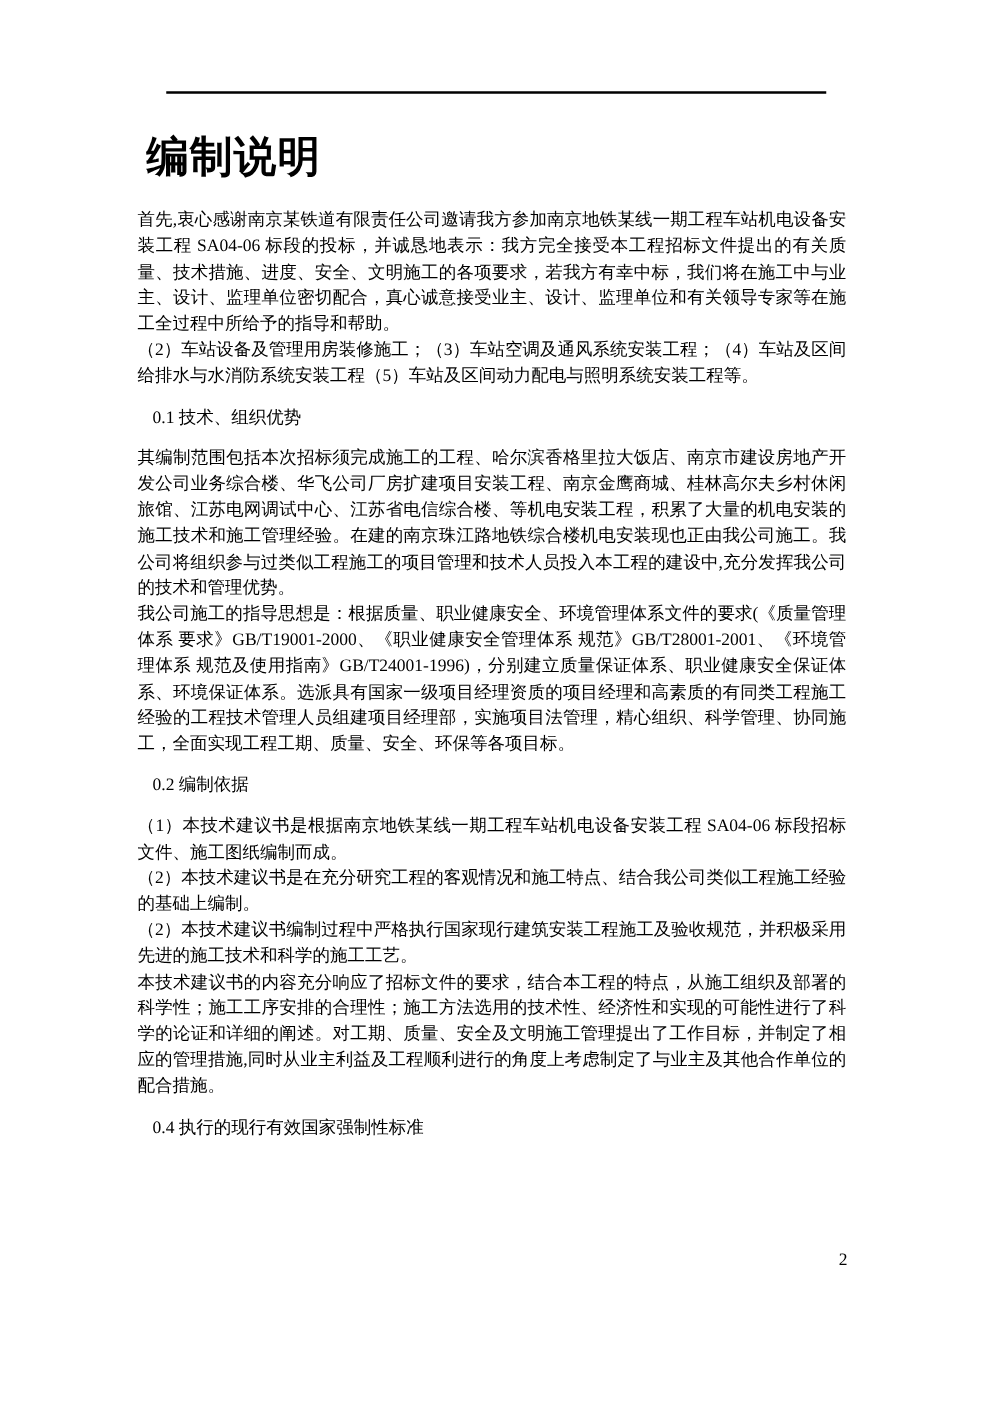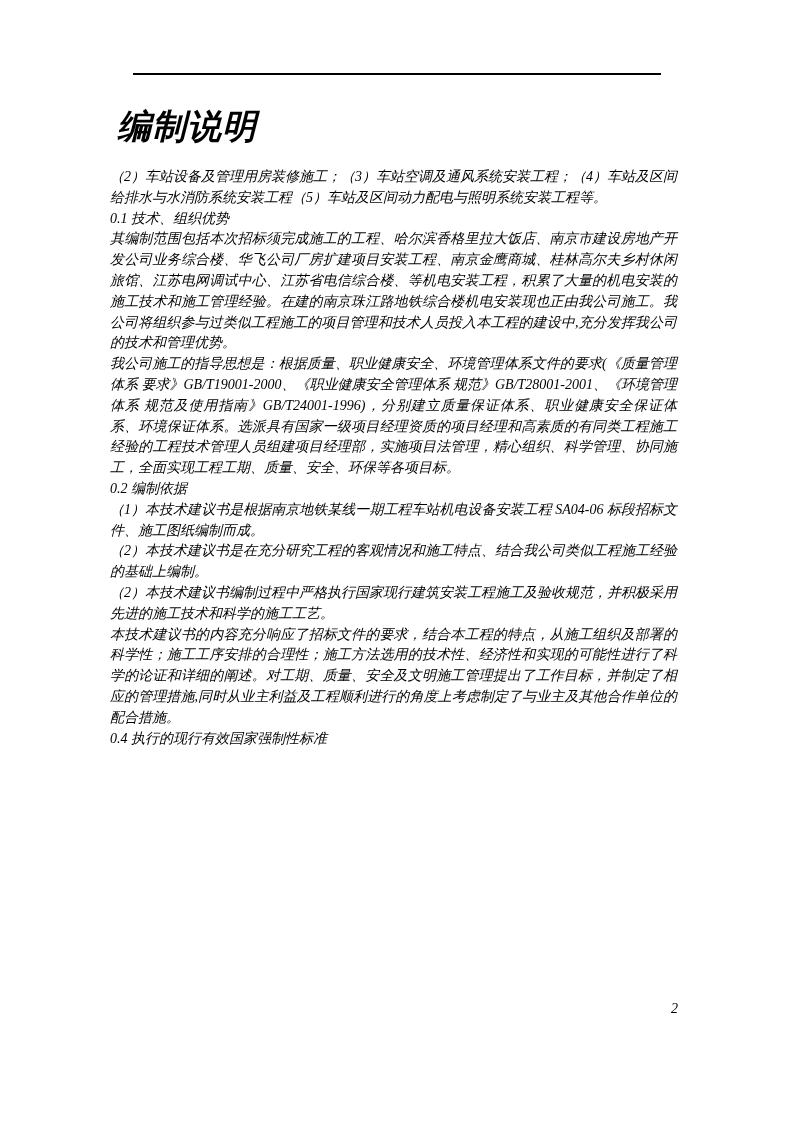--- a/index.html
+++ b/index.html
@@ -8,21 +8,20 @@
     background: #ffffff;
   }
   .page {
     position: relative;
     width: 794px;
     height: 1123px;
     background: #ffffff;
     overflow: hidden;
     font-family: "Liberation Serif", "DejaVu Serif", serif;
     color: #000000;
-    font-style: italic;
   }
   .header-rule {
     position: absolute;
     left: 133px;
     top: 73px;
     width: 528px;
     height: 2px;
     background: #000000;
   }
   .doc-title {
@@ -45,21 +44,21 @@
     font-size: 14px;
     line-height: 20.8px;
     color: #000000;
   }
   .content .para {
     margin: 0;
     text-align: justify;
     text-justify: inter-ideograph;
   }
   .content .heading {
-    margin: 0;
+    margin: 12px;
     text-align: left;
     font-weight: 400;
   }
   .page-number {
     position: absolute;
     left: 110px;
     top: 999px;
     width: 568px;
     text-align: right;
     font-size: 14px;
@@ -67,20 +66,21 @@
     color: #000000;
   }
 </style>
 </head>
 <body>
 
 <div class="page">
   <div class="header-rule"></div>
   <div class="doc-title">编制说明</div>
   <div class="content">
+      <div class="para">首先,衷心感谢南京某铁道有限责任公司邀请我方参加南京地铁某线一期工程车站机电设备安装工程 SA04-06 标段的投标，并诚恳地表示：我方完全接受本工程招标文件提出的有关质量、技术措施、进度、安全、文明施工的各项要求，若我方有幸中标，我们将在施工中与业主、设计、监理单位密切配合，真心诚意接受业主、设计、监理单位和有关领导专家等在施工全过程中所给予的指导和帮助。</div>
       <div class="para">（2）车站设备及管理用房装修施工；（3）车站空调及通风系统安装工程；（4）车站及区间给排水与水消防系统安装工程（5）车站及区间动力配电与照明系统安装工程等。</div>
       <div class="heading">0.1 技术、组织优势</div>
       <div class="para">其编制范围包括本次招标须完成施工的工程、哈尔滨香格里拉大饭店、南京市建设房地产开发公司业务综合楼、华飞公司厂房扩建项目安装工程、南京金鹰商城、桂林高尔夫乡村休闲旅馆、江苏电网调试中心、江苏省电信综合楼、等机电安装工程，积累了大量的机电安装的施工技术和施工管理经验。在建的南京珠江路地铁综合楼机电安装现也正由我公司施工。我公司将组织参与过类似工程施工的项目管理和技术人员投入本工程的建设中,充分发挥我公司的技术和管理优势。</div>
       <div class="para">我公司施工的指导思想是：根据质量、职业健康安全、环境管理体系文件的要求(《质量管理体系 要求》GB/T19001-2000、《职业健康安全管理体系 规范》GB/T28001-2001、《环境管理体系 规范及使用指南》GB/T24001-1996)，分别建立质量保证体系、职业健康安全保证体系、环境保证体系。选派具有国家一级项目经理资质的项目经理和高素质的有同类工程施工经验的工程技术管理人员组建项目经理部，实施项目法管理，精心组织、科学管理、协同施工，全面实现工程工期、质量、安全、环保等各项目标。</div>
       <div class="heading">0.2 编制依据</div>
       <div class="para">（1）本技术建议书是根据南京地铁某线一期工程车站机电设备安装工程 SA04-06 标段招标文件、施工图纸编制而成。</div>
       <div class="para">（2）本技术建议书是在充分研究工程的客观情况和施工特点、结合我公司类似工程施工经验的基础上编制。</div>
       <div class="para">（2）本技术建议书编制过程中严格执行国家现行建筑安装工程施工及验收规范，并积极采用先进的施工技术和科学的施工工艺。</div>
       <div class="para">本技术建议书的内容充分响应了招标文件的要求，结合本工程的特点，从施工组织及部署的科学性；施工工序安排的合理性；施工方法选用的技术性、经济性和实现的可能性进行了科学的论证和详细的阐述。对工期、质量、安全及文明施工管理提出了工作目标，并制定了相应的管理措施,同时从业主利益及工程顺利进行的角度上考虑制定了与业主及其他合作单位的配合措施。</div>
       <div class="heading">0.4 执行的现行有效国家强制性标准</div>

